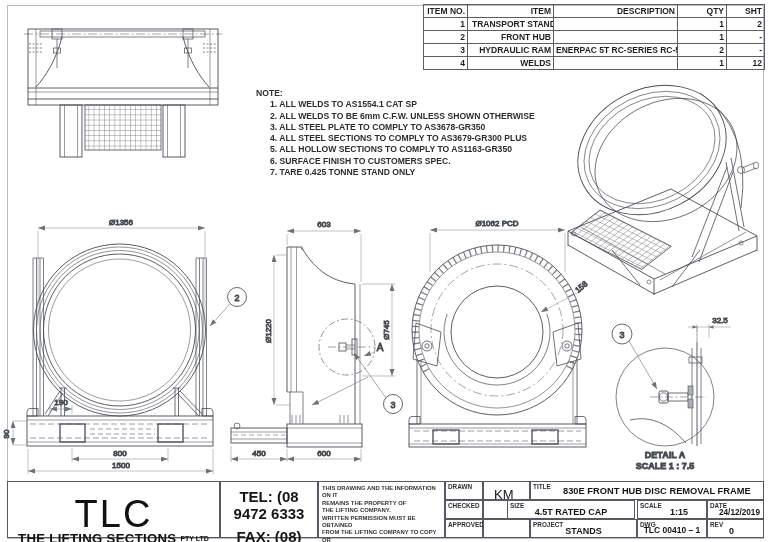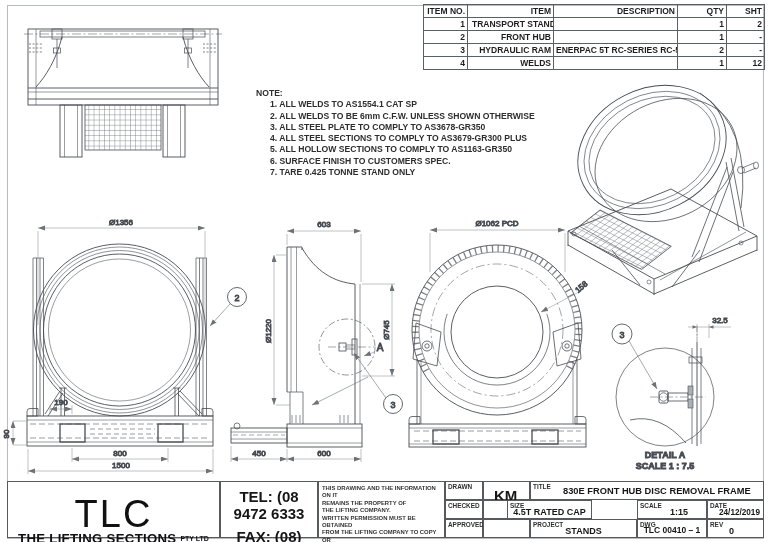--- a/index.html
+++ b/index.html
@@ -27,21 +27,21 @@
   .tb{position:absolute;left:7px;top:481px;width:757px;height:57px;color:#161616}
   .cell{position:absolute;border:1px solid #565a5e;box-sizing:border-box;background:#fff}
   .lbl{position:absolute;top:1px;left:2px;font-size:6.4px;color:#2f2f2f;font-weight:bold}
   .logo{font-size:38px;font-weight:normal;text-align:center;line-height:34px;margin-top:15px;letter-spacing:2px;color:#111}
   .coname{text-align:center;font-weight:bold;font-size:13.2px;letter-spacing:.3px;color:#111}
   .coname .suffix{font-size:7px;vertical-align:2px;letter-spacing:0}
   .contact{text-align:center}
   .contact .tel,.contact .fax{font-weight:bold;font-size:15px;margin-top:6px}
   .contact .acn{font-size:8.3px;color:#333}
   .disc{font-size:5.9px;line-height:7.4px;padding:3px 3px;color:#333;font-weight:bold}
-  .vc{font-size:15px;padding-top:5px;padding-left:10px;font-weight:bold}
+  .vc{font-size:13px;padding-top:5px;padding-left:10px;font-weight:normal}
   .vmid{position:absolute;left:0;right:0;top:6px;text-align:center;font-size:9px;font-weight:bold}
   .vtitle{position:absolute;left:32px;top:4px;font-size:9.3px;font-weight:bold;white-space:nowrap}
 </style>
 </head>
 <body>
 
 <div class="sheet-border"></div>
 
 <svg class="draw" width="771" height="542" viewBox="0 0 771 542">
   <defs>
@@ -447,21 +447,21 @@
   <div class="cell" style="left:438px;top:38px;width:38px;height:19px">
     <span class="lbl">APPROVED</span>
     </div>
   <div class="cell vc" style="left:476px;top:38px;width:47px;height:19px">
     <span></span></div>
 
   <div class="cell" style="left:523px;top:0;width:234px;height:19px">
     <span class="lbl">TITLE</span>
     <span class="vtitle">830E FRONT HUB DISC REMOVAL FRAME</span>
   </div>
-  <div class="cell" style="left:500px;top:19px;width:85px;height:19px">
+  <div class="cell" style="left:500px;top:19px;width:128px;height:19px">
     <span class="lbl">SIZE</span>
     <span class="vmid">4.5T RATED CAP</span>
   </div>
   <div class="cell" style="left:630px;top:19px;width:70px;height:19px">
     <span class="lbl">SCALE</span>
     <span class="vmid" style="left:14px">1:15</span>
   </div>
   <div class="cell" style="left:700px;top:19px;width:57px;height:19px">
     <span class="lbl">DATE</span>
     <span class="vmid" style="top:7px;font-size:8.2px;left:8px">24/12/2019</span>

